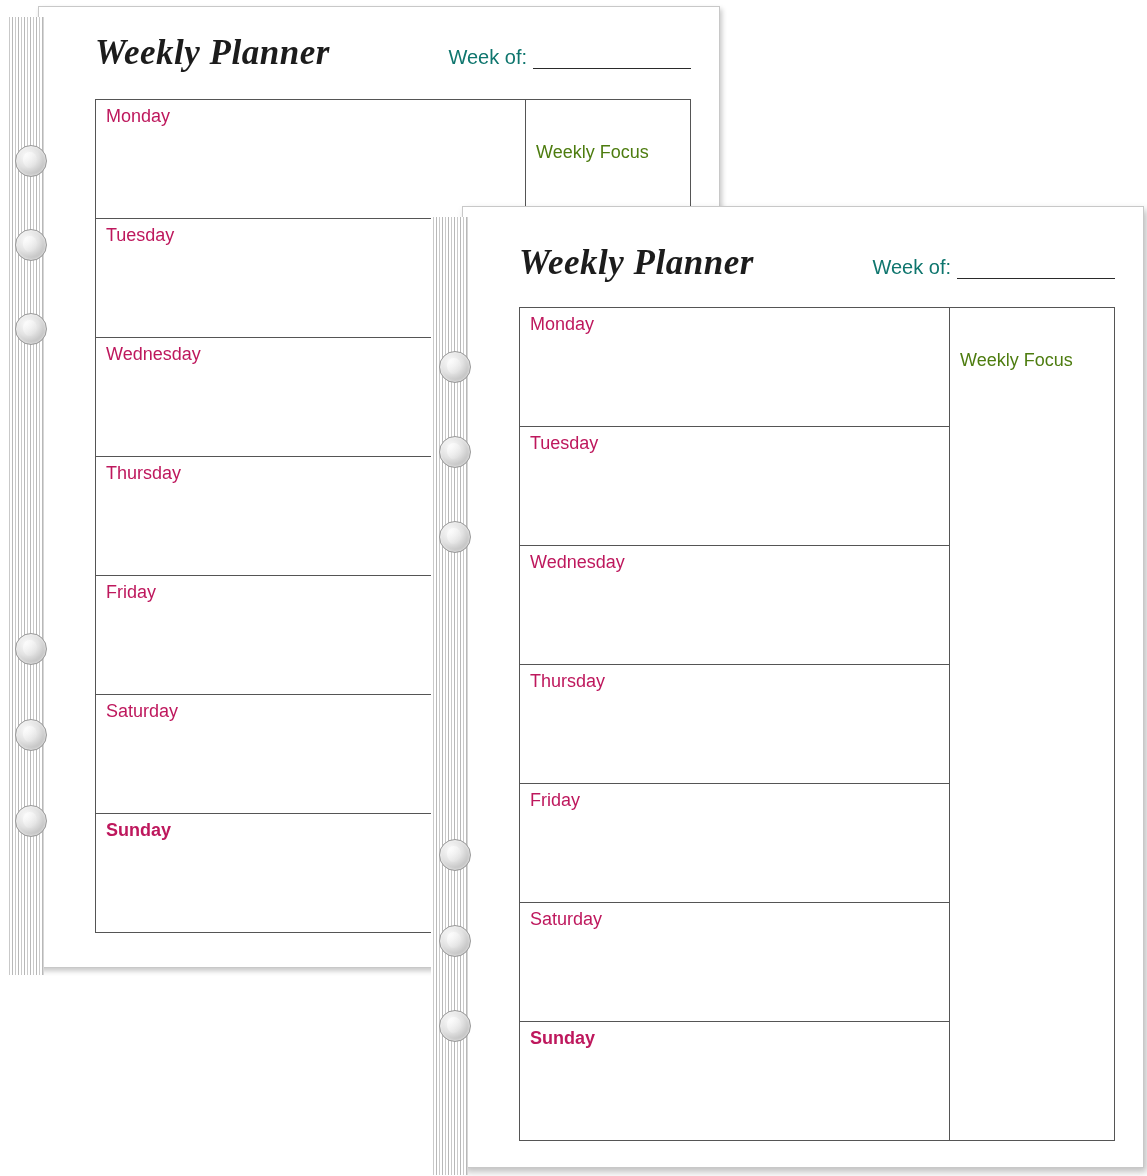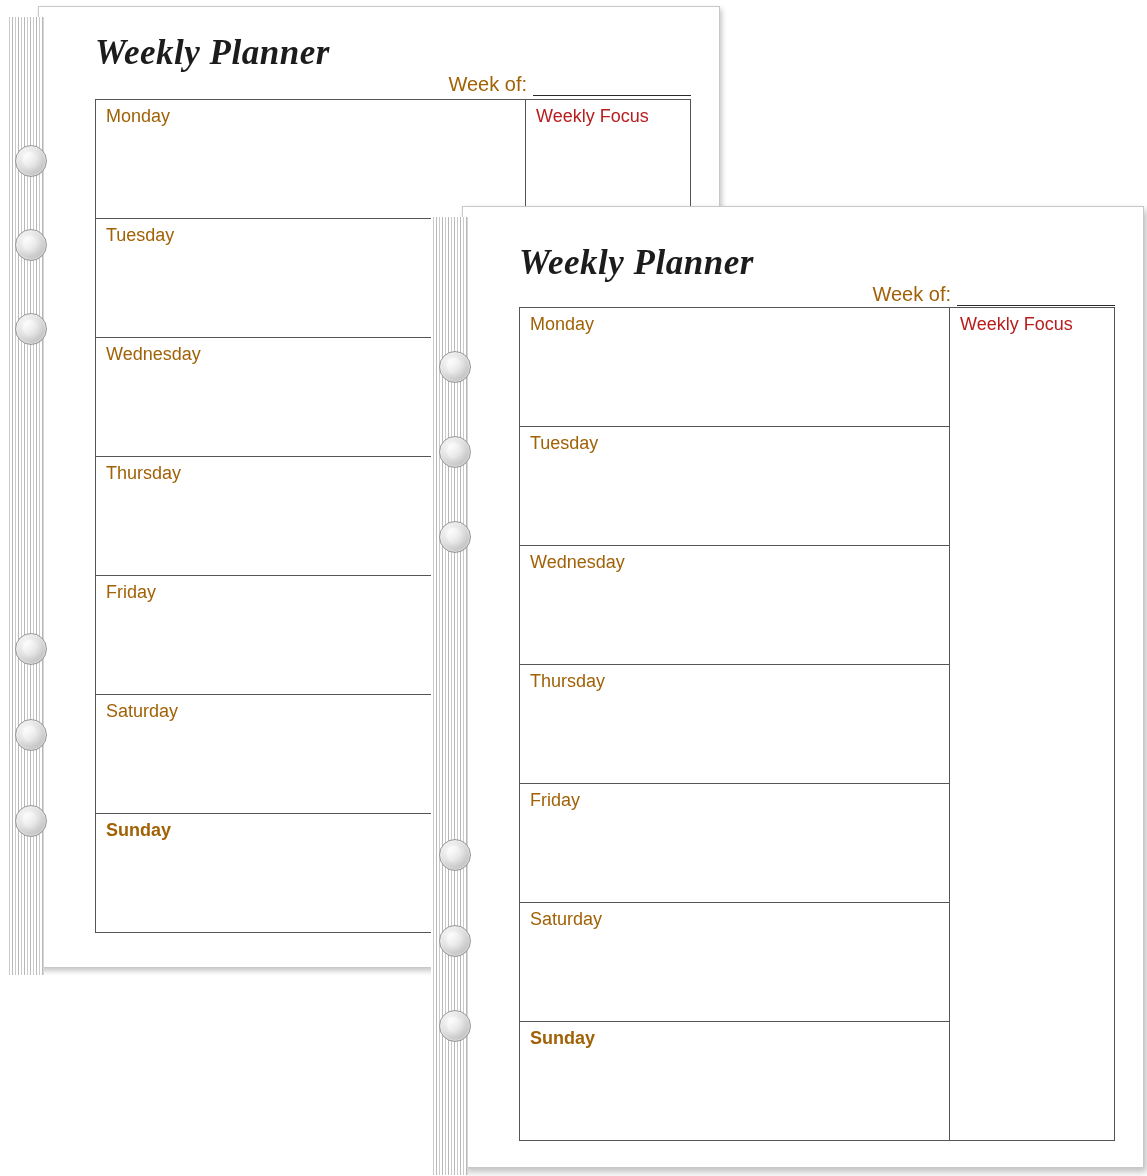--- a/index.html
+++ b/index.html
@@ -99,38 +99,37 @@
 
   
   .header {
     position: absolute;
     left: 56px;
     right: 32px;
     top: 32px;
     height: 64px;
     display: flex;
     align-items: baseline;
-    flex-direction: column;
   }
   .planner-title {
     font-family: "Liberation Serif", serif;
     font-style: italic;
     font-weight: bold;
     color: #1c1c1c;
     letter-spacing: 0.5px;
     white-space: nowrap;
   }
   .week-of-wrap {
     margin-left: auto;
     display: flex;
     align-items: flex-end;
     white-space: nowrap;
   }
   .week-of-label {
-    color: #a16207;
+    color: #0f766e;
   }
   .week-of-rule {
     display: inline-block;
     border-bottom: 1.5px solid #2a2a2a;
     margin-left: 6px;
   }
 
   
   .grid {
     position: absolute;
@@ -147,32 +146,33 @@
   .day-cell {
     box-sizing: border-box;
     border-bottom: 1px solid #555555;
     position: relative;
   }
   .day-cell:last-child {
     border-bottom: none;
     font-weight: bold;
   }
   .day-label {
-    color: #a16207;
+    color: #be185d;
     padding: 6px 0 0 10px;
     display: block;
   }
   .focus-col {
     box-sizing: border-box;
     position: relative;
   }
   .focus-label {
-    color: #b91c1c;
+    color: #4d7c0f;
     padding: 6px 0 0 10px;
     display: block;
+    margin-top: 36px;
   }
 
   
   .sheet-back .planner-title { font-size: 35px; }
   .sheet-back .week-of-label { font-size: 20px; }
   .sheet-back .week-of-rule { width: 158px; }
   .sheet-back .header { left: 56px; right: 28px; top: 26px; }
   .sheet-back .grid {
     left: 56px;
     top: 92px;

